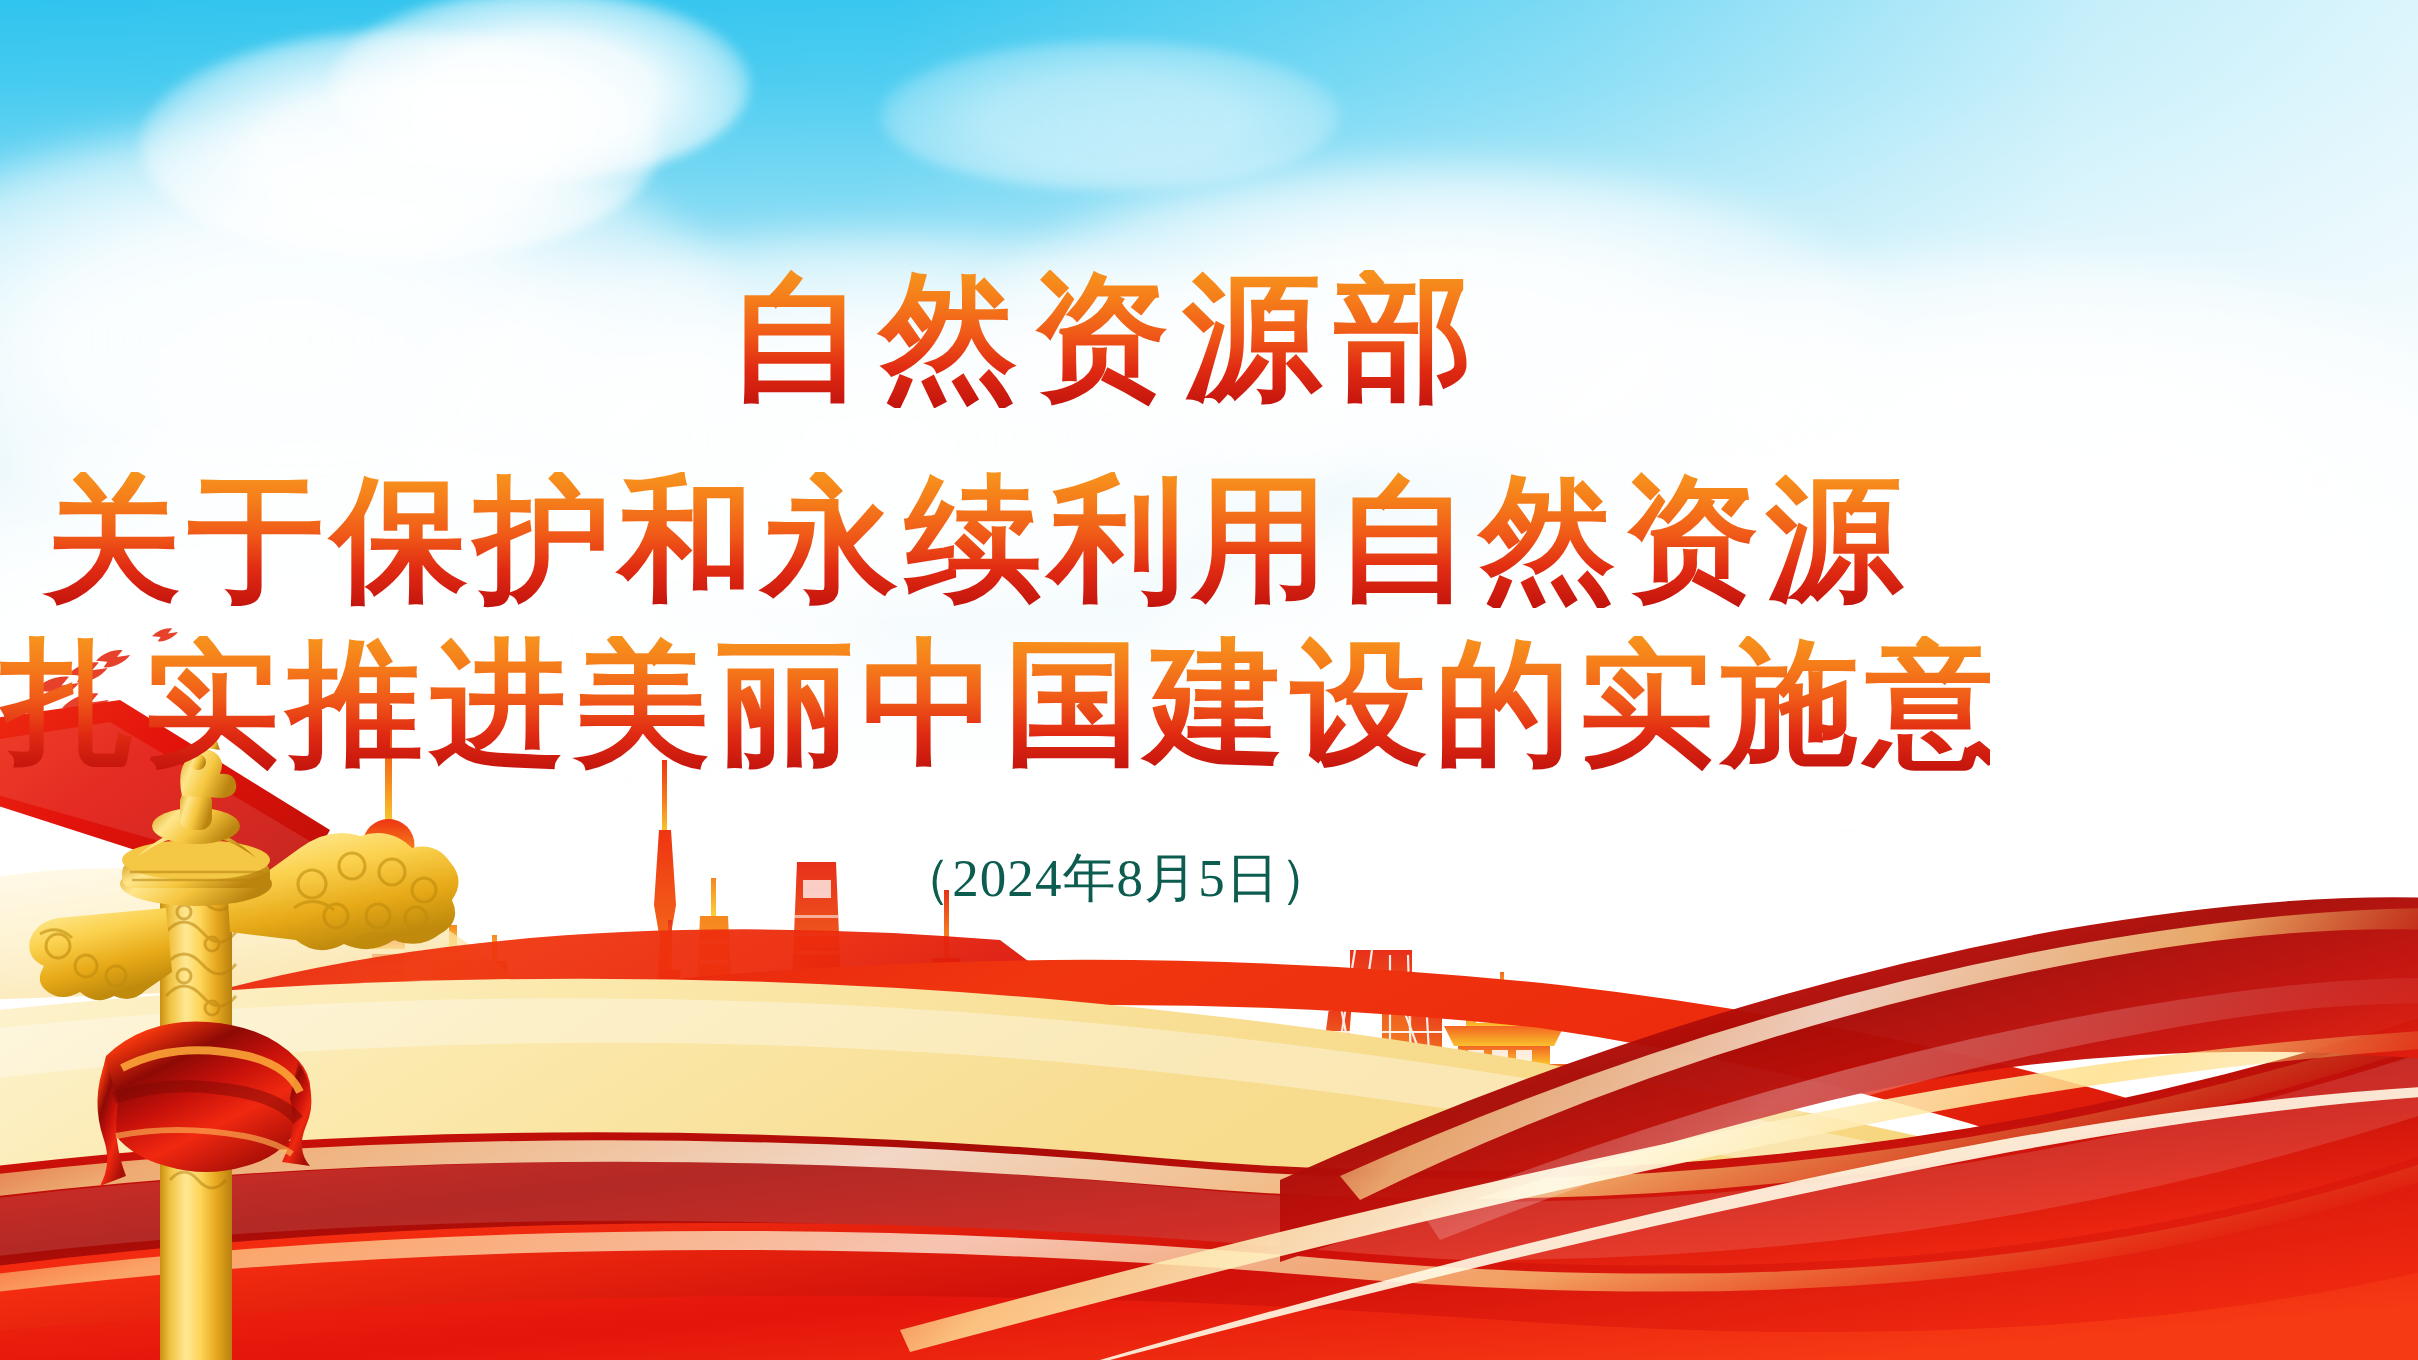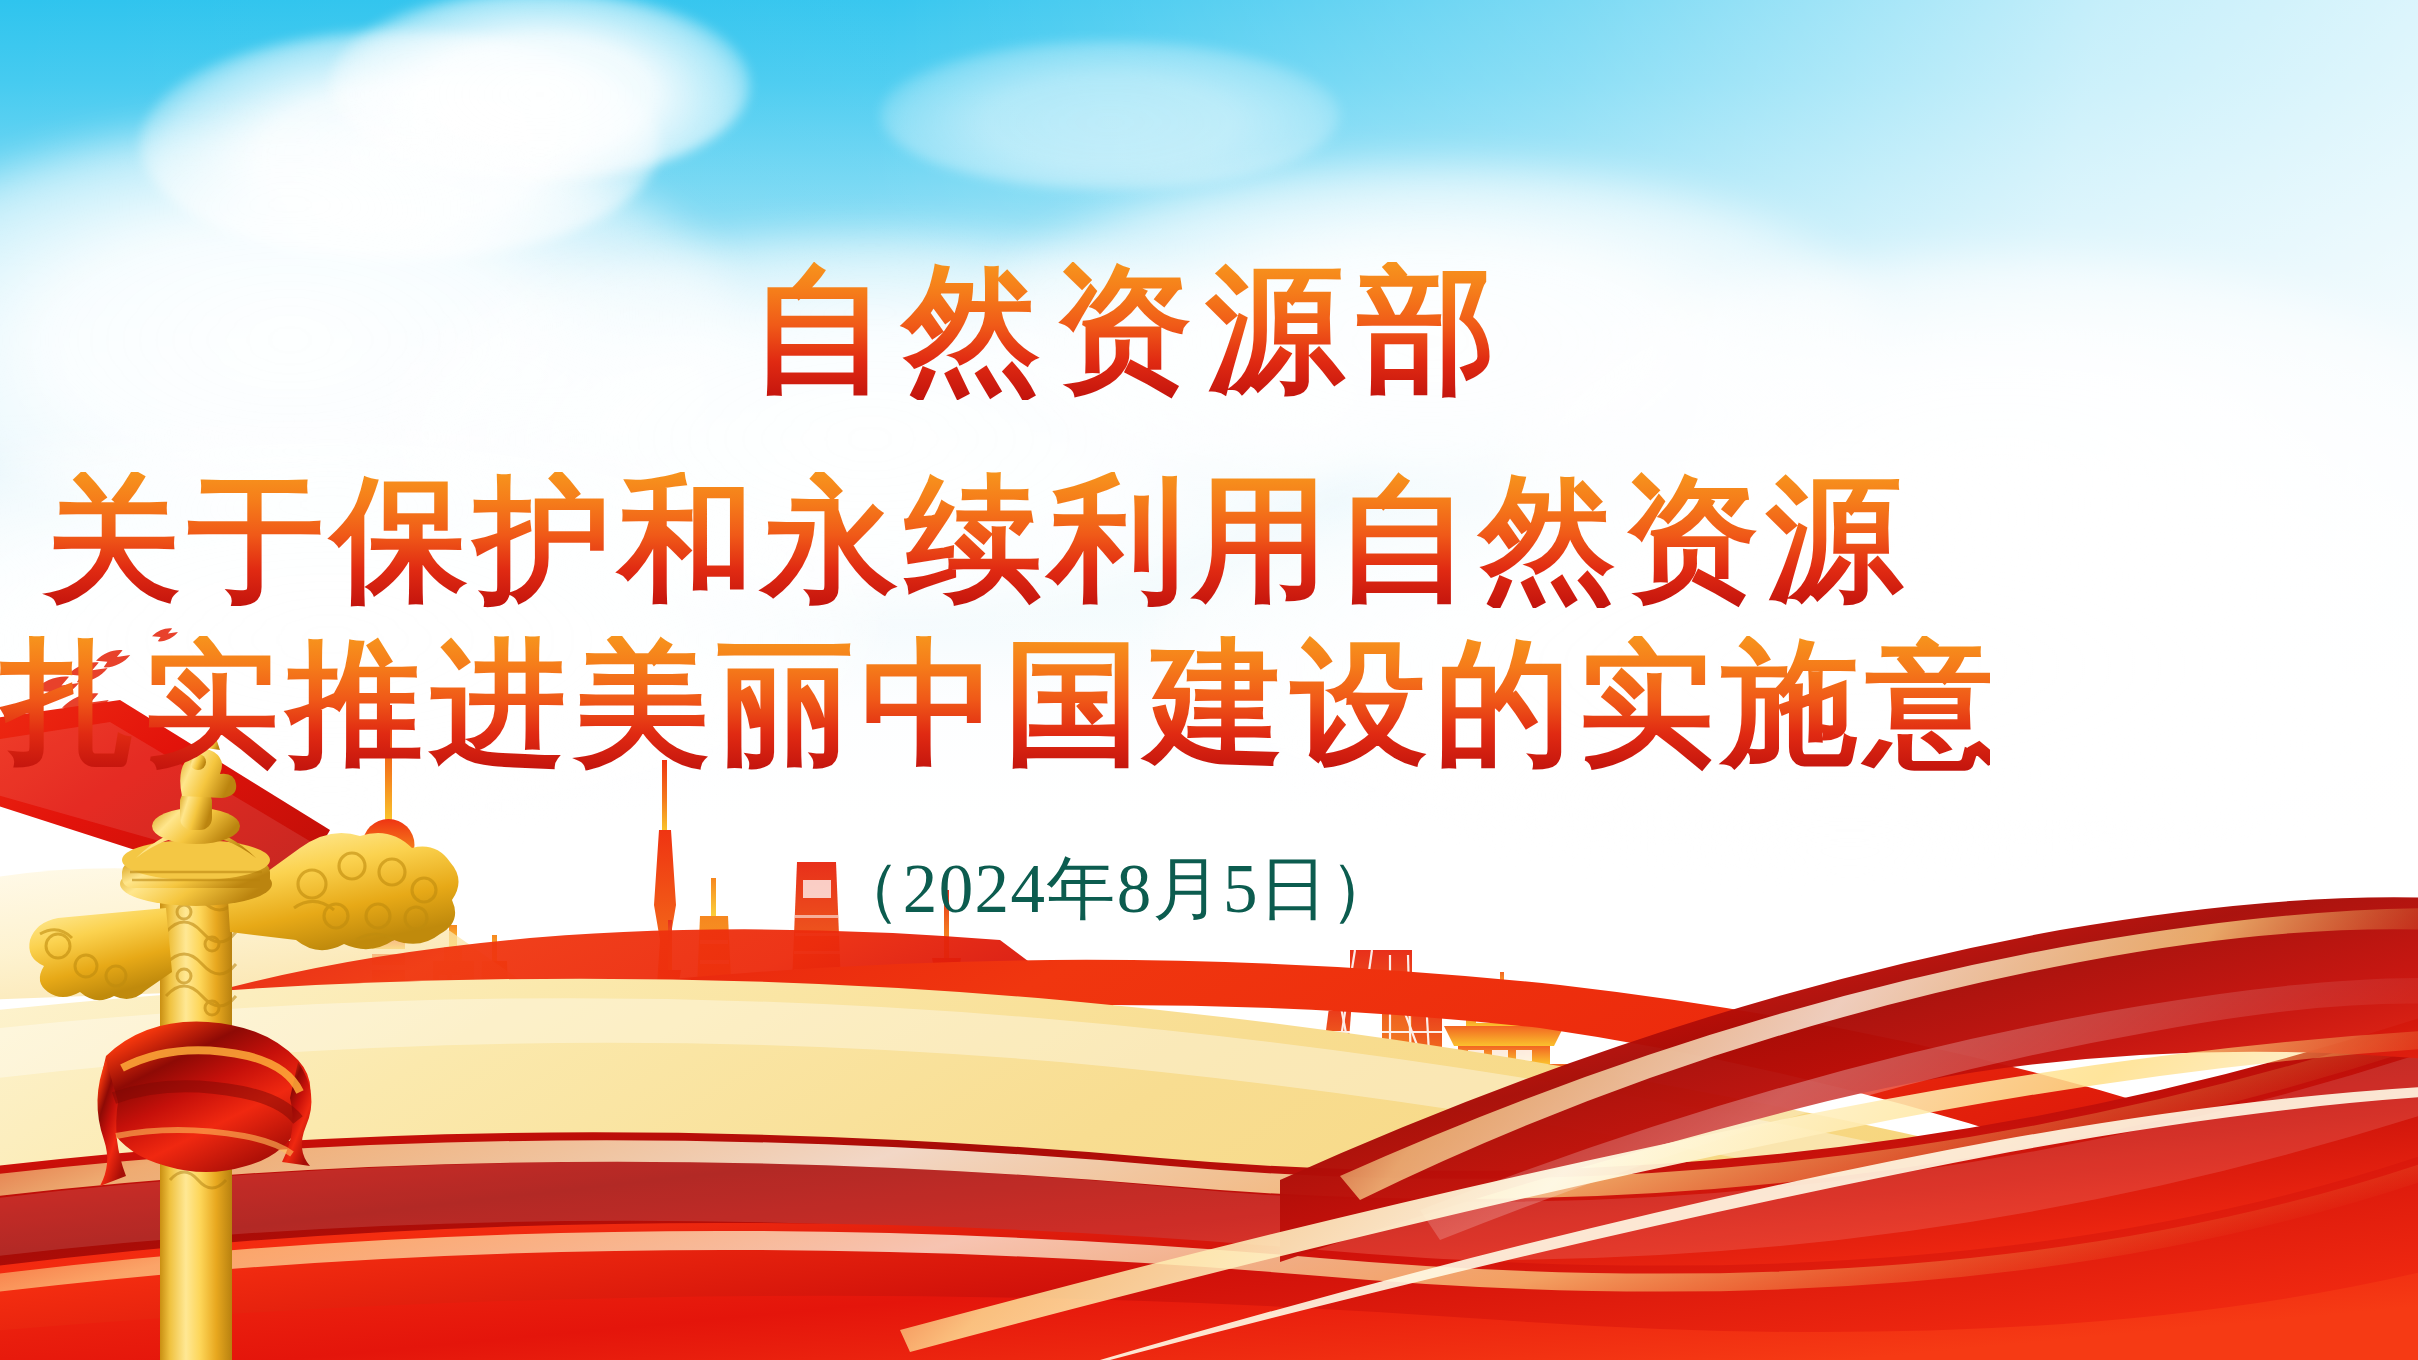--- a/index.html
+++ b/index.html
@@ -90,46 +90,45 @@
         #c2130d 100%);
     -webkit-background-clip: text;
     background-clip: text;
     color: transparent;
     -webkit-text-fill-color: transparent;
     white-space: nowrap;
     line-height: 1.0;
   }
   .t1 {
     position: absolute;
-    left: 0; top: 262px;
+    left: 0; top: 270px;
     width: 2214px;
     font-size: 138px;
     letter-spacing: 0.10em;
-    padding-left: 23px;
   }
   .t2 {
     position: absolute;
     left: 0; top: 472px;
     width: 1954px;
     font-size: 136px;
     letter-spacing: 0.055em;
   }
   .t3 {
     position: absolute;
     left: 0; top: 636px;
     width: 1990px;
     font-size: 136px;
     letter-spacing: 0.055em;
   }
   .date-line {
     position: absolute;
     left: 0; top: 843px;
     width: 2232px;
     font-family: "Liberation Serif", "DejaVu Serif", serif;
-    font-size: 69px;
+    font-size: 53px;
     color: #0c5c4f;
     letter-spacing: 0.02em;
     white-space: nowrap;
   }
 
   svg { display: block; }
 </style>
 </head>
 <body>
 

